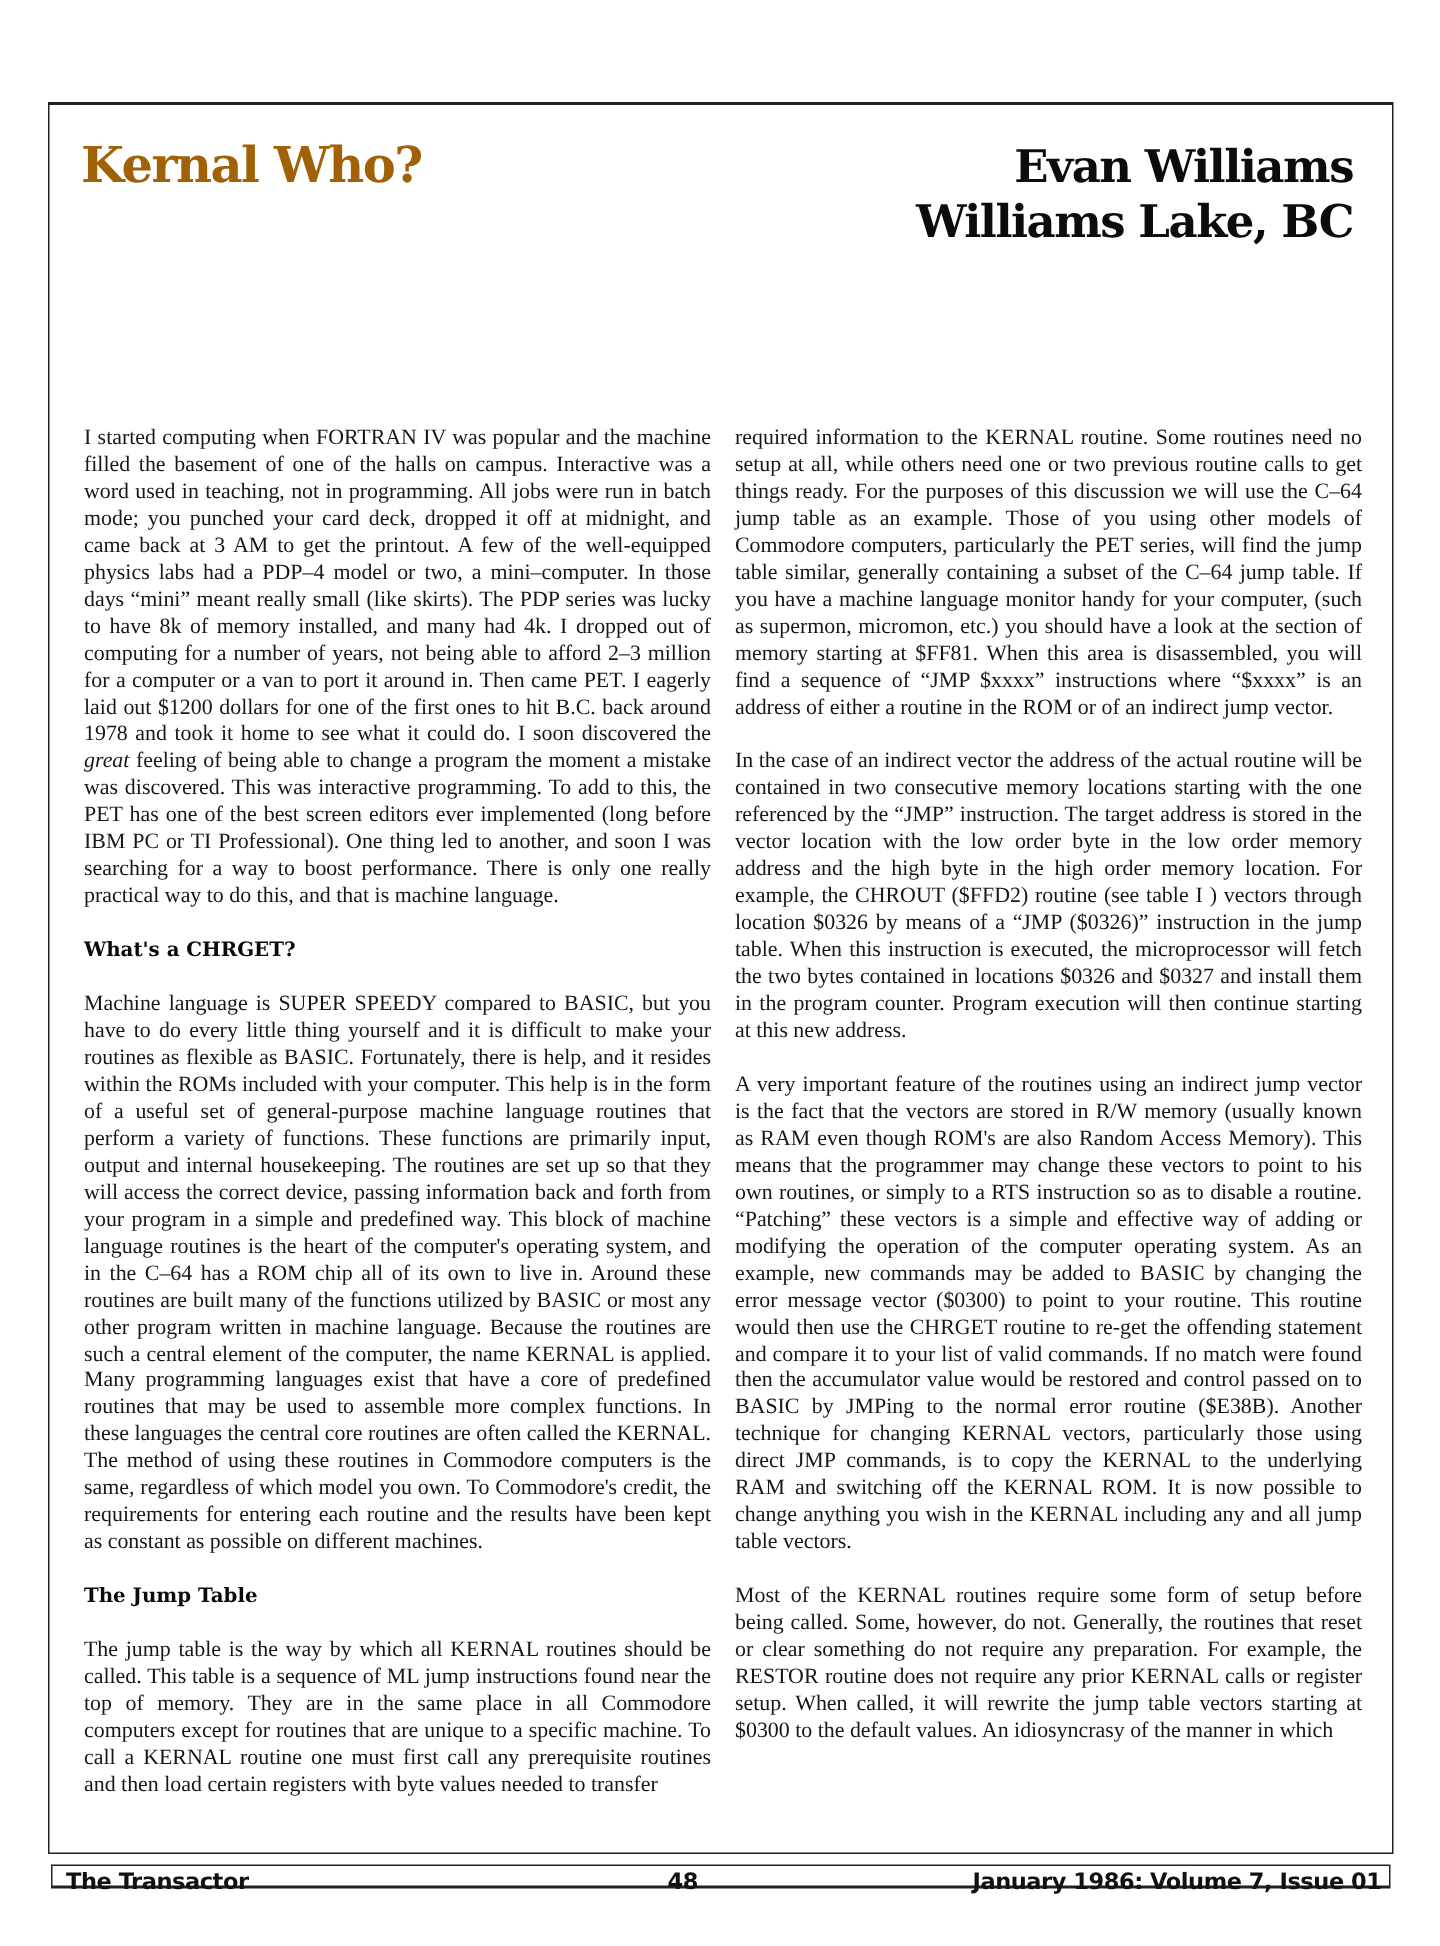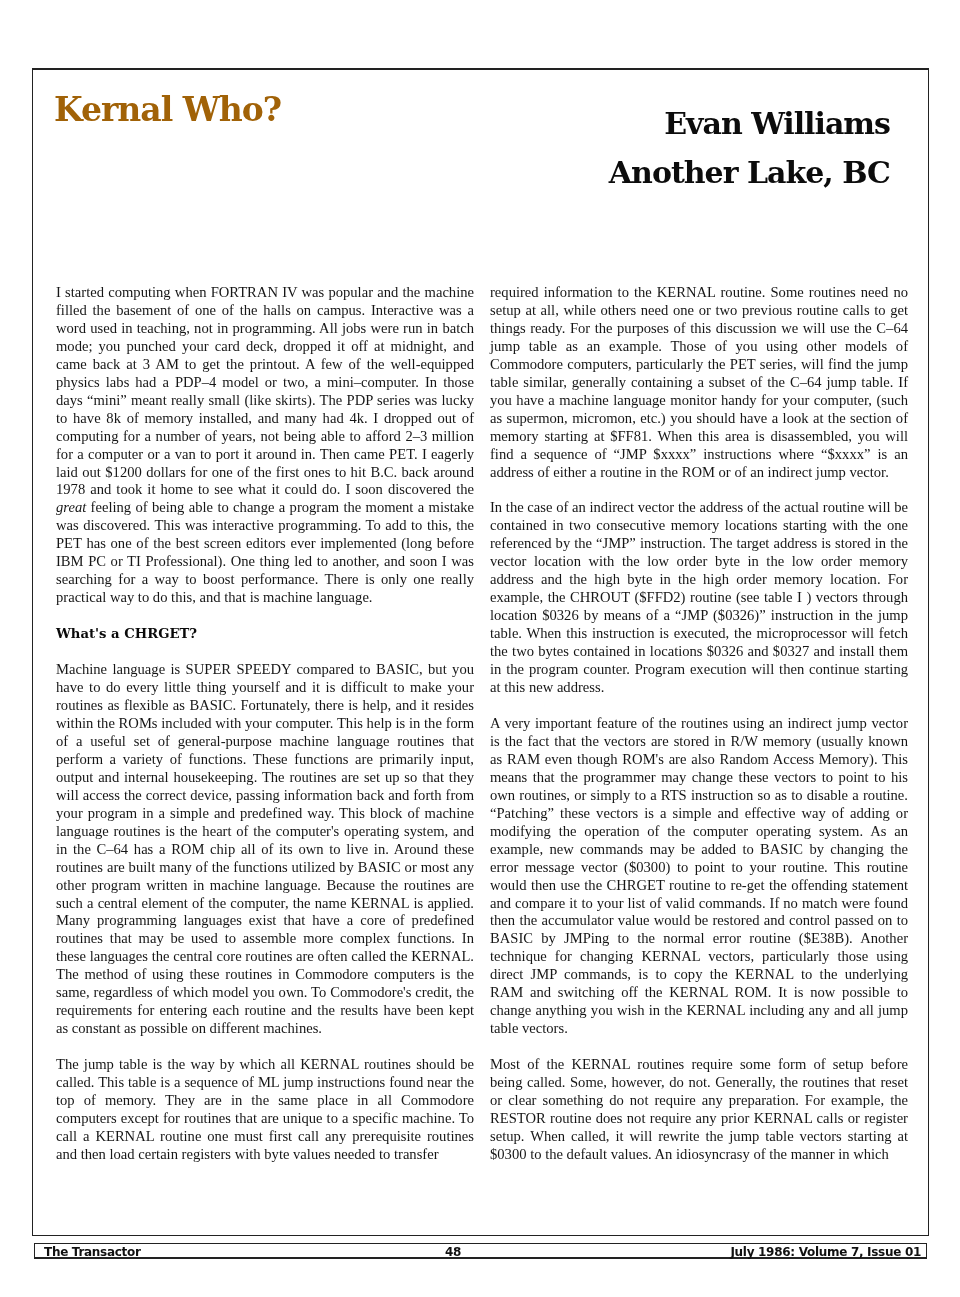--- a/index.html
+++ b/index.html
@@ -11,68 +11,69 @@
   .title {
     position: absolute; left: 54px; top: 92px; margin: 0;
     font-family: "DejaVu Serif", serif; font-weight: bold; font-size: 33px;
     letter-spacing: -1px; color: #a16207; line-height: 1.1;
   }
   .byline {
     position: absolute; right: 58px; top: 93px; text-align: right;
     font-family: "DejaVu Serif", serif; font-weight: bold; font-size: 30px;
     letter-spacing: -1px; color: #0c0c0c; line-height: 37px;
   }
-  .byline div { margin: 12px; }
+  .byline div { margin: 0; }
   .col {
     position: absolute; top: 284px; width: 418px;
     font-family: "Liberation Serif", serif; font-size: 14.6px; line-height: 17.95px;
     text-align: justify; color: #161616;
   }
   .col.left { left: 56px; }
   .col.right { left: 490px; }
   .col p { margin: 0 0 18px 0; }
   .col h2 {
     margin: 0 0 18px 0; font-family: "DejaVu Serif", serif; font-weight: bold;
     font-size: 13.2px; line-height: 17.95px; color: #0a0a0a;
   }
   .col em { font-style: italic; }
   .footer {
     position: absolute; left: 34px; top: 1243px; width: 893px; height: 16px;
     border: 1px solid #222; border-bottom-width: 2px; box-sizing: border-box;
-    font-family: "DejaVu Sans", sans-serif; font-weight: bold; font-size: 12px;
+    font-family: "DejaVu Sans", sans-serif; font-weight: bold; font-size: 15px;
     letter-spacing: -0.3px; color: #111;
   }
   .footer span { position: absolute; top: 1px; }
   .footer .pub { left: 9px; }
   .footer .page { left: 410px; }
   .footer .issue { right: 5px; }
 </style>
 </head>
 <body>
 
 <div class="frame"></div>
 
 <h1 class="title">Kernal Who?</h1>
 
 <div class="byline">
   <div>Evan Williams</div>
-  <div>Another Lake, BC</div>
+  <div>Williams Lake, BC</div>
 </div>
 
 <div class="col left">
   <p><span>I started computing when FORTRAN IV was popular and the machine filled the basement of one of the halls on campus. Interactive was a word used in teaching, not in programming. All jobs were run in batch mode; you punched your card deck, dropped it off at midnight, and came back at 3 AM to get the printout. A few of the well-equipped physics labs had a PDP–4 model or two, a mini–computer. In those days “mini” meant really small (like skirts). The PDP series was lucky to have 8k of memory installed, and many had 4k. I dropped out of computing for a number of years, not being able to afford 2–3 million for a computer or a van to port it around in. Then came PET. I eagerly laid out $1200 dollars for one of the first ones to hit B.C. back around 1978 and took it home to see what it could do. I soon discovered the </span><em>great</em><span> feeling of being able to change a program the moment a mistake was discovered. This was interactive programming. To add to this, the PET has one of the best screen editors ever implemented (long before IBM PC or TI Professional). One thing led to another, and soon I was searching for a way to boost performance. There is only one really practical way to do this, and that is machine language.</span></p>
   <h2>What's a CHRGET?</h2>
   <p>Machine language is SUPER SPEEDY compared to BASIC, but you have to do every little thing yourself and it is difficult to make your routines as flexible as BASIC. Fortunately, there is help, and it resides within the ROMs included with your computer. This help is in the form of a useful set of general-purpose machine language routines that perform a variety of functions. These functions are primarily input, output and internal housekeeping. The routines are set up so that they will access the correct device, passing information back and forth from your program in a simple and predefined way. This block of machine language routines is the heart of the computer's operating system, and in the C–64 has a ROM chip all of its own to live in. Around these routines are built many of the functions utilized by BASIC or most any other program written in machine language. Because the routines are such a central element of the computer, the name KERNAL is applied. Many programming languages exist that have a core of predefined routines that may be used to assemble more complex functions. In these languages the central core routines are often called the KERNAL. The method of using these routines in Commodore computers is the same, regardless of which model you own. To Commodore's credit, the requirements for entering each routine and the results have been kept as constant as possible on different machines.</p>
+  <h2>The Jump Table</h2>
   <p>The jump table is the way by which all KERNAL routines should be called. This table is a sequence of ML jump instructions found near the top of memory. They are in the same place in all Commodore computers except for routines that are unique to a specific machine. To call a KERNAL routine one must first call any prerequisite routines and then load certain registers with byte values needed to transfer</p>
 </div>
 
 <div class="col right">
   <p>required information to the KERNAL routine. Some routines need no setup at all, while others need one or two previous routine calls to get things ready. For the purposes of this discussion we will use the C–64 jump table as an example. Those of you using other models of Commodore computers, particularly the PET series, will find the jump table similar, generally containing a subset of the C–64 jump table. If you have a machine language monitor handy for your computer, (such as supermon, micromon, etc.) you should have a look at the section of memory starting at $FF81. When this area is disassembled, you will find a sequence of “JMP $xxxx” instructions where “$xxxx” is an address of either a routine in the ROM or of an indirect jump vector.</p>
   <p>In the case of an indirect vector the address of the actual routine will be contained in two consecutive memory locations starting with the one referenced by the “JMP” instruction. The target address is stored in the vector location with the low order byte in the low order memory address and the high byte in the high order memory location. For example, the CHROUT ($FFD2) routine (see table I ) vectors through location $0326 by means of a “JMP ($0326)” instruction in the jump table. When this instruction is executed, the microprocessor will fetch the two bytes contained in locations $0326 and $0327 and install them in the program counter. Program execution will then continue starting at this new address.</p>
   <p>A very important feature of the routines using an indirect jump vector is the fact that the vectors are stored in R/W memory (usually known as RAM even though ROM's are also Random Access Memory). This means that the programmer may change these vectors to point to his own routines, or simply to a RTS instruction so as to disable a routine. “Patching” these vectors is a simple and effective way of adding or modifying the operation of the computer operating system. As an example, new commands may be added to BASIC by changing the error message vector ($0300) to point to your routine. This routine would then use the CHRGET routine to re-get the offending statement and compare it to your list of valid commands. If no match were found then the accumulator value would be restored and control passed on to BASIC by JMPing to the normal error routine ($E38B). Another technique for changing KERNAL vectors, particularly those using direct JMP commands, is to copy the KERNAL to the underlying RAM and switching off the KERNAL ROM. It is now possible to change anything you wish in the KERNAL including any and all jump table vectors.</p>
   <p>Most of the KERNAL routines require some form of setup before being called. Some, however, do not. Generally, the routines that reset or clear something do not require any preparation. For example, the RESTOR routine does not require any prior KERNAL calls or register setup. When called, it will rewrite the jump table vectors starting at $0300 to the default values. An idiosyncrasy of the manner in which</p>
 </div>
 
 <div class="footer">
   <span class="pub">The Transactor</span>
   <span class="page">48</span>
-  <span class="issue">July 1986: Volume 7, Issue 01</span>
+  <span class="issue">January 1986: Volume 7, Issue 01</span>
 </div>
 
 </body></html>

